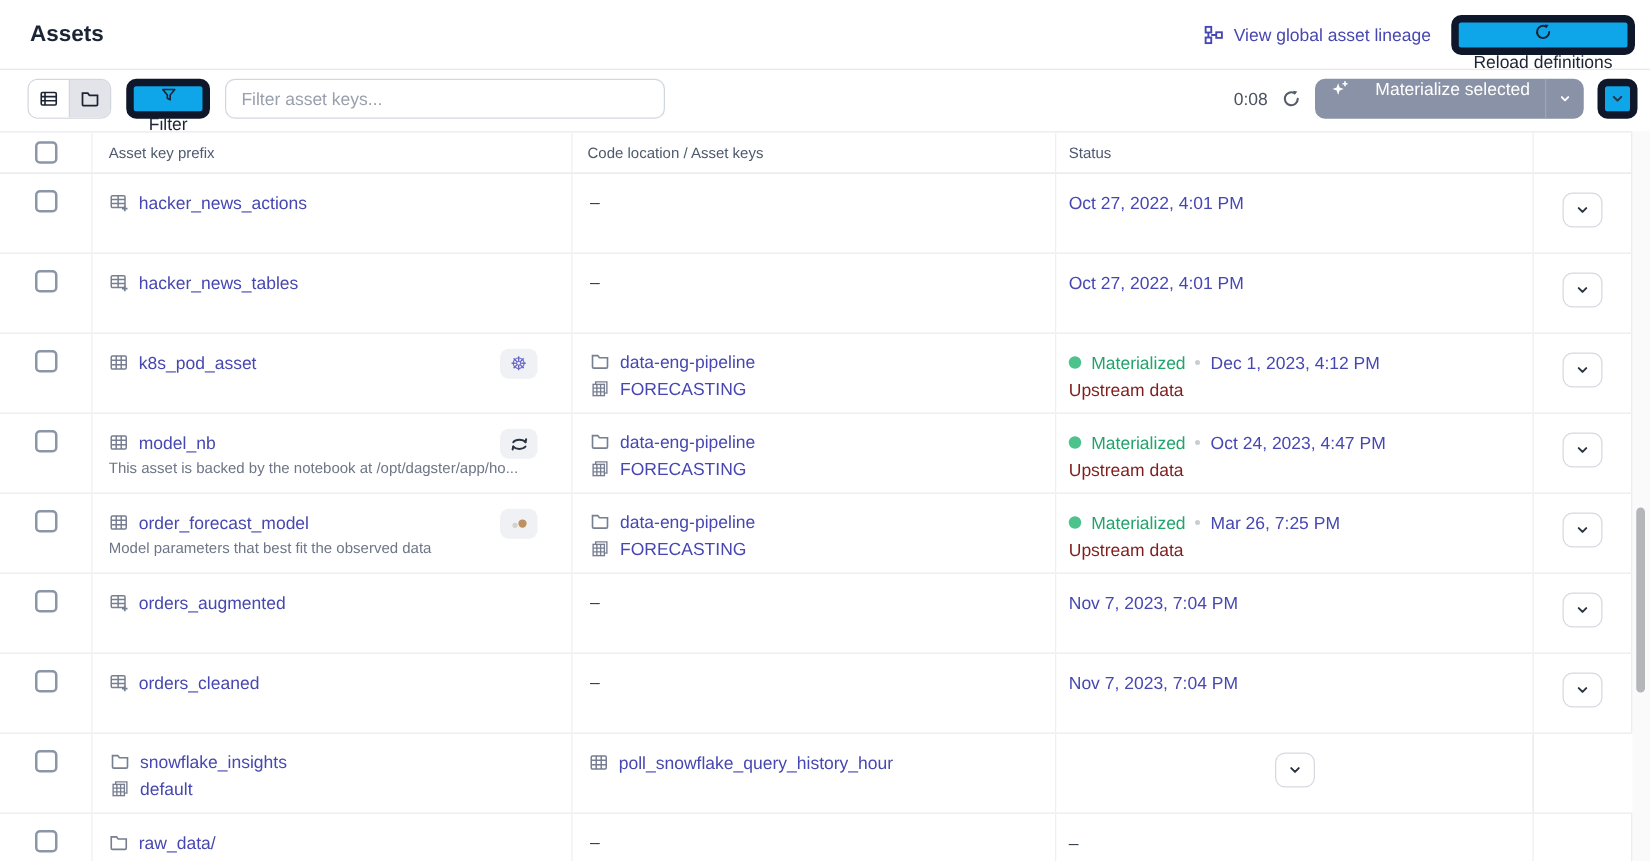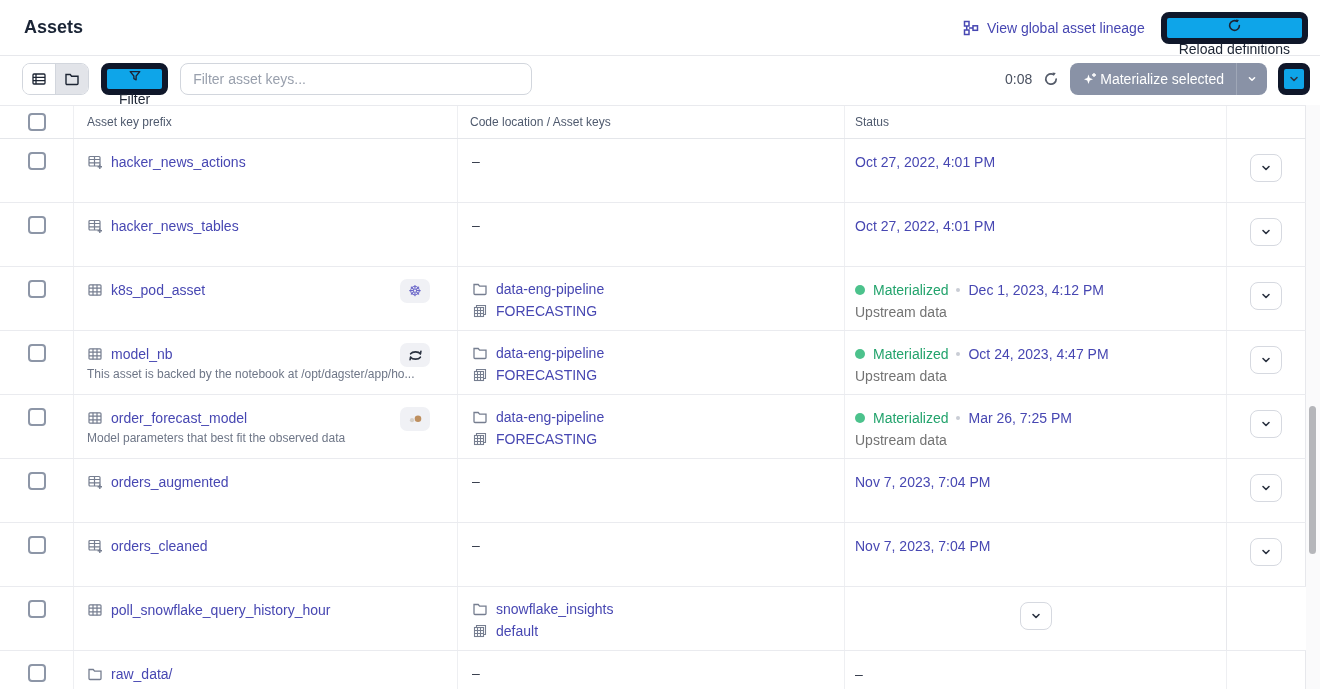--- a/index.html
+++ b/index.html
@@ -26,21 +26,21 @@
   .seg>div:first-child{border-right:1px solid #D2D6DD;}
   .btn-filter{margin-left:12px;}
   .filterinput{margin-left:12px;height:32px;width:352px;border:1px solid #D2D6DD;border-radius:8px;
                padding:0 12px;font-size:14px;color:#1C2433;box-sizing:border-box;outline:none;
                font-family:"Liberation Sans",sans-serif;}
   .filterinput::placeholder{color:#99A0AD;}
   .toolright{margin-left:auto;display:flex;align-items:center;gap:11px;}
   .timer{font-size:14px;color:#4A5160;}
   .btn-mat{display:flex;height:32px;border-radius:8px;overflow:hidden;background:#8992A6;color:#fff;
            font-size:14px;cursor:pointer;}
-  .btn-mat .main{display:flex;align-items:center;gap:2px;padding:0 12px;}
+  .btn-mat .main{display:flex;align-items:flex-start;gap:20px;padding:0 12px;}
   .btn-mat .caret{width:30px;display:flex;align-items:center;justify-content:center;border-left:1px solid #9FA7B7;}
   .btn-sq{width:32px;height:32px;padding:0;justify-content:center;}
 
   
   .tablewrap{position:absolute;top:105px;left:0;width:1306px;border-top:1px solid #E9EAEE;}
   .thead,.trow{display:grid;grid-template-columns:74px 384px 387px 382px 79px;}
   .thead{height:33px;border-bottom:1px solid #E4E6EA;box-sizing:border-box;}
   .trow{height:64px;border-bottom:1px solid #EAEBEF;box-sizing:border-box;}
   .c0,.c1,.c2,.c3{border-right:1px solid #EEEFF2;}
   .c4{border-right:1px solid #E7E8EC;}
@@ -59,21 +59,21 @@
   .desc{margin-top:3px;font-size:12px;color:#6E7687;white-space:nowrap;overflow:hidden;max-width:360px;}
   .badge{position:absolute;top:12px;right:27px;width:30px;height:24px;border-radius:7px;background:#F0F1F5;
          display:flex;align-items:center;justify-content:center;}
   .loccell{padding:11px 0 0 14px;}
   .locline{display:flex;align-items:center;gap:8px;height:22px;font-size:14px;}
   .dash{color:#3A4150;font-size:14px;}
   .statcell{padding:12px 0 0 10px;}
   .mdot{width:10px;height:10px;border-radius:50%;background:#4CC28C;flex:none;}
   .mlabel{color:#22A36C;}
   .sepdot{width:4px;height:4px;border-radius:50%;background:#C9CDD5;flex:none;}
-  .upstream{color:#737373;font-size:14px;display:inline-block;margin-top:4px;}
+  .upstream{color:#7f1d1d;font-size:14px;display:inline-block;margin-top:4px;}
   .pgroup{display:flex;align-items:center;gap:6px;}
   .pline{display:flex;align-items:center;gap:11px;height:21px;font-size:14px;}
   .pcircle{width:11px;height:11px;border:2px solid #646C7A;border-radius:50%;box-sizing:border-box;flex:none;}
   .ptri{width:0;height:0;border-left:6px solid transparent;border-right:6px solid transparent;
         border-bottom:9px solid #B0772F;flex:none;}
   .pdotgray{width:10px;height:10px;border-radius:50%;background:#5E6673;flex:none;}
   .pval{color:#232B3A;}
   .pval.muted{color:#9CA3AF;}
   .psummary{margin-top:4px;font-size:12px;color:#2A3240;}
   .expcell{display:flex;justify-content:center;align-items:flex-start;padding-top:15px;}
@@ -508,51 +508,51 @@
                   <path d="M4 5.5 L7 8.5 L10 5.5"></path>
                 </svg>
               </span>
             </div>
           </div>
         </div>
         <div class="trow">
           <div class="cell c0 cbwrap rowcb">
             <div class="checkbox"></div>
           </div>
-          <div class="cell c1 namecell">
-            <div class="line">
-              <span class="ic">
-                <svg width="16" height="16" viewBox="0 0 16 16" fill="none" stroke="#767E90" stroke-width="1.2">
-                  <rect x="2" y="2.8" width="12" height="10.4" rx="1"></rect>
-                  <path d="M2 6.2h12 M2 9.8h12 M6 2.8v10.4 M10 2.8v10.4"></path>
-                </svg>
-              </span>
-              <a class="alink">poll_snowflake_query_history_hour</a>
-            </div>
-          </div>
           <div class="cell c2 loccell">
             <div class="locline">
               <span class="ic">
                 <svg width="16" height="16" viewBox="0 0 16 16" fill="none" stroke="#767E90" stroke-width="1.3">
                   <path d="M2 3.5h4.2l1.4 1.7H14v7.3a1 1 0 0 1-1 1H3a1 1 0 0 1-1-1z"></path>
                 </svg>
               </span>
               <a class="alink">snowflake_insights</a>
             </div>
             <div class="locline">
               <span class="ic">
                 <svg width="16" height="16" viewBox="0 0 16 16" fill="none" stroke="#767E90" stroke-width="1.1">
                   <path d="M4.5 4.5V2.5h9v9h-2"></path>
                   <rect x="2.5" y="4.5" width="9" height="9"></rect>
                   <path d="M2.5 7.5h9 M2.5 10.5h9 M5.5 4.5v9 M8.5 4.5v9"></path>
                 </svg>
               </span>
               <a class="alink">default</a>
             </div>
           </div>
+          <div class="cell c1 namecell">
+            <div class="line">
+              <span class="ic">
+                <svg width="16" height="16" viewBox="0 0 16 16" fill="none" stroke="#767E90" stroke-width="1.2">
+                  <rect x="2" y="2.8" width="12" height="10.4" rx="1"></rect>
+                  <path d="M2 6.2h12 M2 9.8h12 M6 2.8v10.4 M10 2.8v10.4"></path>
+                </svg>
+              </span>
+              <a class="alink">poll_snowflake_query_history_hour</a>
+            </div>
+          </div>
           <div class="cell c4 expcell">
             <div class="btn-exp">
               <span class="ic">
                 <svg width="14" height="14" viewBox="0 0 14 14" fill="none" stroke="#2B3240" stroke-width="1.6" stroke-linecap="round" stroke-linejoin="round">
                   <path d="M4 5.5 L7 8.5 L10 5.5"></path>
                 </svg>
               </span>
             </div>
           </div>
         </div>

